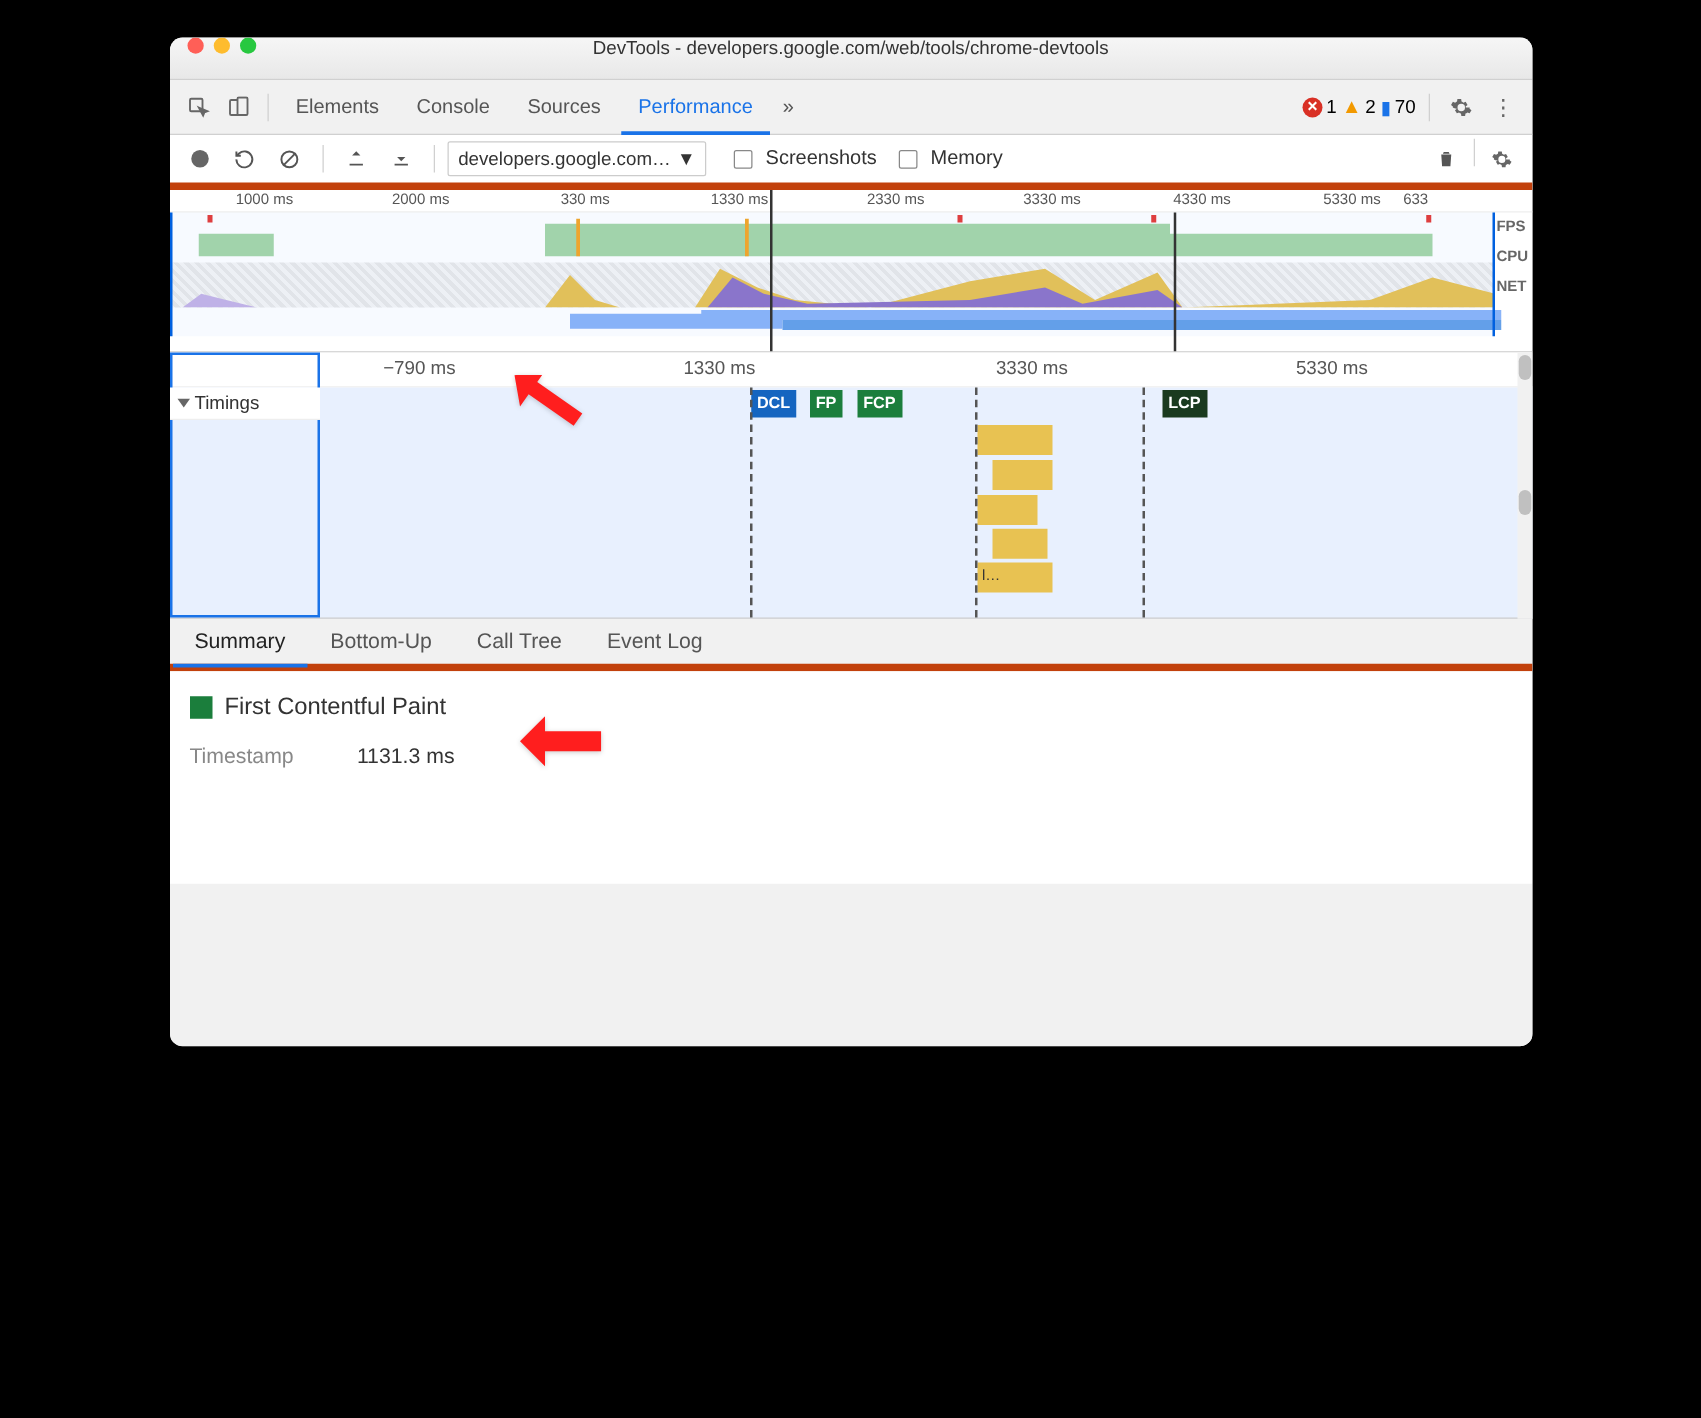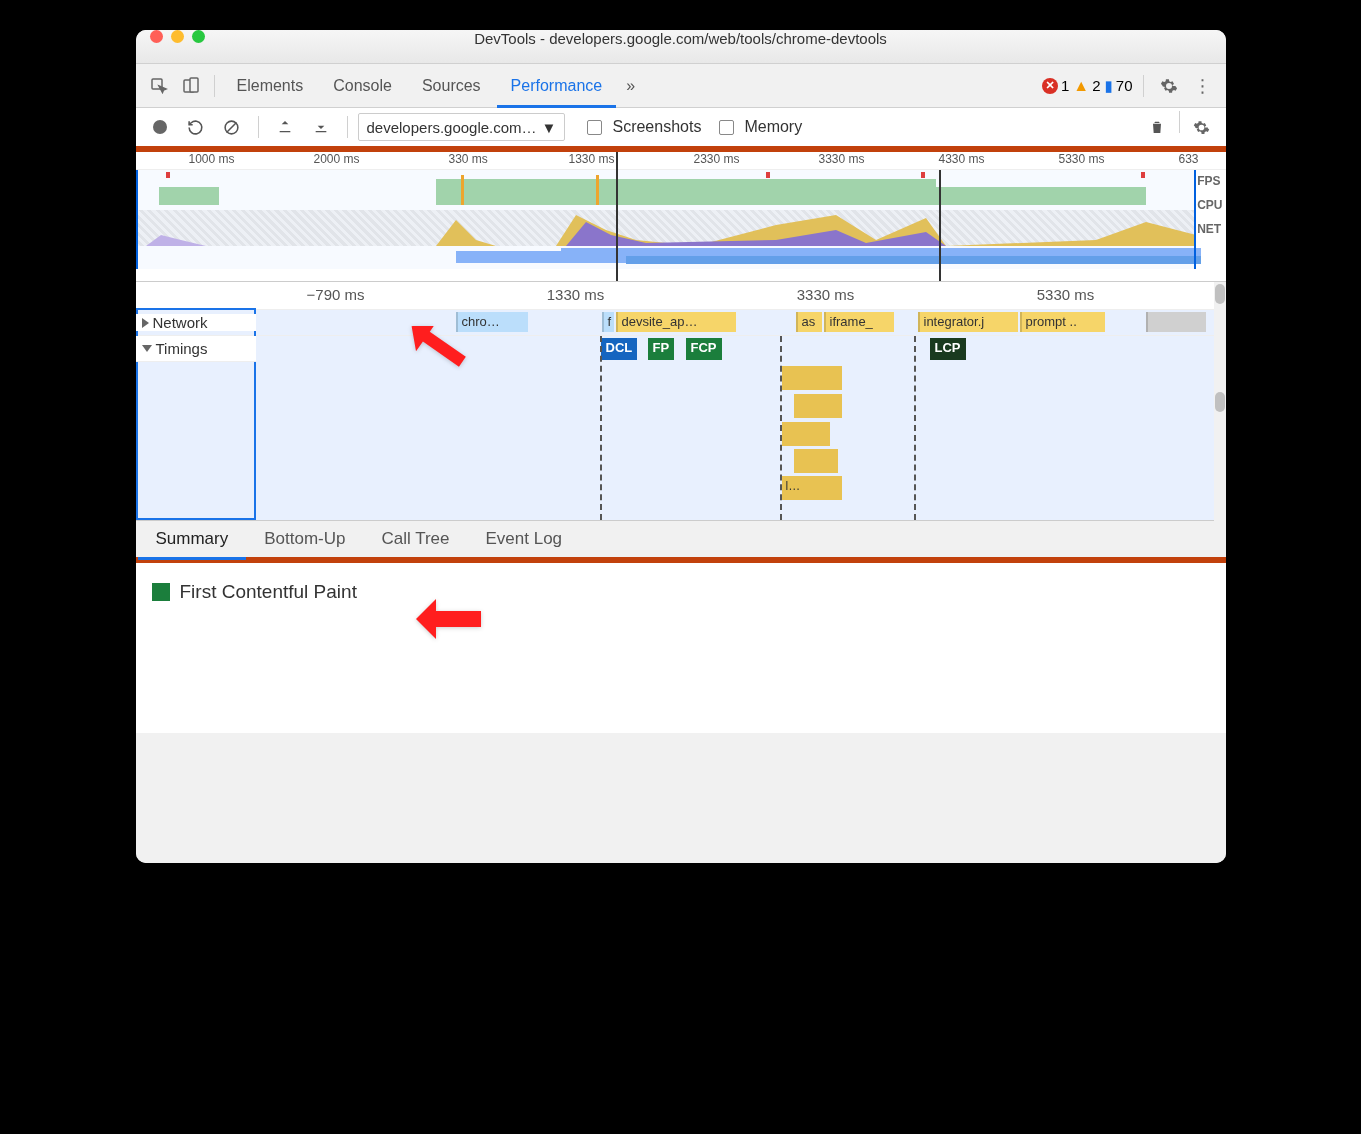--- a/index.html
+++ b/index.html
@@ -185,21 +185,21 @@
   <div class="overview">
     <div class="over-ruler">
       <span class="orlabel" style="left:50px">1000 ms</span>
       <span class="orlabel" style="left:175px">2000 ms</span>
       <span class="orlabel" style="left:310px">330 ms</span>
       <span class="orlabel" style="left:430px">1330 ms</span>
       <span class="orlabel" style="left:555px">2330 ms</span>
       <span class="orlabel" style="left:680px">3330 ms</span>
       <span class="orlabel" style="left:800px">4330 ms</span>
       <span class="orlabel" style="left:920px">5330 ms</span>
-      <span class="orlabel" style="left:1040px">633</span>
+      <span class="orlabel" style="left:984px">633</span>
     </div>
     <div class="red-tick" style="left:30px"></div>
     <div class="red-tick" style="left:630px"></div>
     <div class="red-tick" style="left:785px"></div>
     <div class="red-tick" style="left:1005px"></div>
     <div class="ov-fps">
       <div class="fps-bar" style="left:23px;width:60px;height:18px;"></div>
       <div class="fps-bar" style="left:300px;width:500px;height:26px;"></div>
       <div class="fps-bar" style="left:325px;width:3px;height:30px;background:#f5a623;"></div>
       <div class="fps-bar" style="left:460px;width:3px;height:30px;background:#f5a623;"></div>
@@ -228,36 +228,20 @@
   </div>
 
   <div class="flamechart">
     <div class="fc-ruler">
       <span class="frlabel" style="left:200px">−790 ms</span>
       <span class="frlabel" style="left:440px">1330 ms</span>
       <span class="frlabel" style="left:690px">3330 ms</span>
       <span class="frlabel" style="left:930px">5330 ms</span>
     </div>
 
-    <div class="fc-row" style="background:#e8f0fe;">
-      <div class="fc-row-label">
-        <span class="tri"></span>
-        <span>Network</span>
-      </div>
-      <div class="fc-content">
-        <div class="netblock nb-blue" style="left:320px;width:72px;">chro…</div>
-        <div class="netblock nb-blue" style="left:466px;width:12px;">f</div>
-        <div class="netblock nb-yellow" style="left:480px;width:120px;">devsite_ap…</div>
-        <div class="netblock nb-yellow" style="left:660px;width:26px;">as</div>
-        <div class="netblock nb-yellow" style="left:688px;width:70px;">iframe_</div>
-        <div class="netblock nb-yellow" style="left:782px;width:100px;">integrator.j</div>
-        <div class="netblock nb-yellow" style="left:884px;width:85px;">prompt ..</div>
-        <div class="netblock nb-gray" style="left:1010px;width:60px;"></div>
-      </div>
-    </div>
 
     <div class="timings-area">
       <div class="timings-label-col">
         <span class="tri down"></span>
         <span>Timings</span>
       </div>
       <div class="blue-frame" style="left:0;top:-28px;width:120px;bottom:0;"></div>
 
       <div class="timing-mark" style="left:465px;background:#1565c0;">DCL</div>
       <div class="timing-mark" style="left:512px;background:#1b7e3c;">FP</div>
@@ -292,20 +276,24 @@
     <div class="dtab">Bottom-Up</div>
     <div class="dtab">Call Tree</div>
     <div class="dtab">Event Log</div>
   </div>
 
   <div class="summary-body" style="position:relative;">
     <div class="summary-title">
       <span class="sq"></span>
       <span>First Contentful Paint</span>
     </div>
+    <div class="kv">
+      <span class="k">Timestamp</span>
+      <span class="v">1131.3 ms</span>
+    </div>
 
     <div class="arrow-ann" style="left:280px;top:36px;">
       <svg width="65" height="45">
           <path d="M65 12 L20 12 L20 0 L0 20 L20 40 L20 28 L65 28 Z" fill="#ff1e1e"></path>
         </svg>
     </div>
   </div>
 
   <div class="empty-gray"></div>
 

